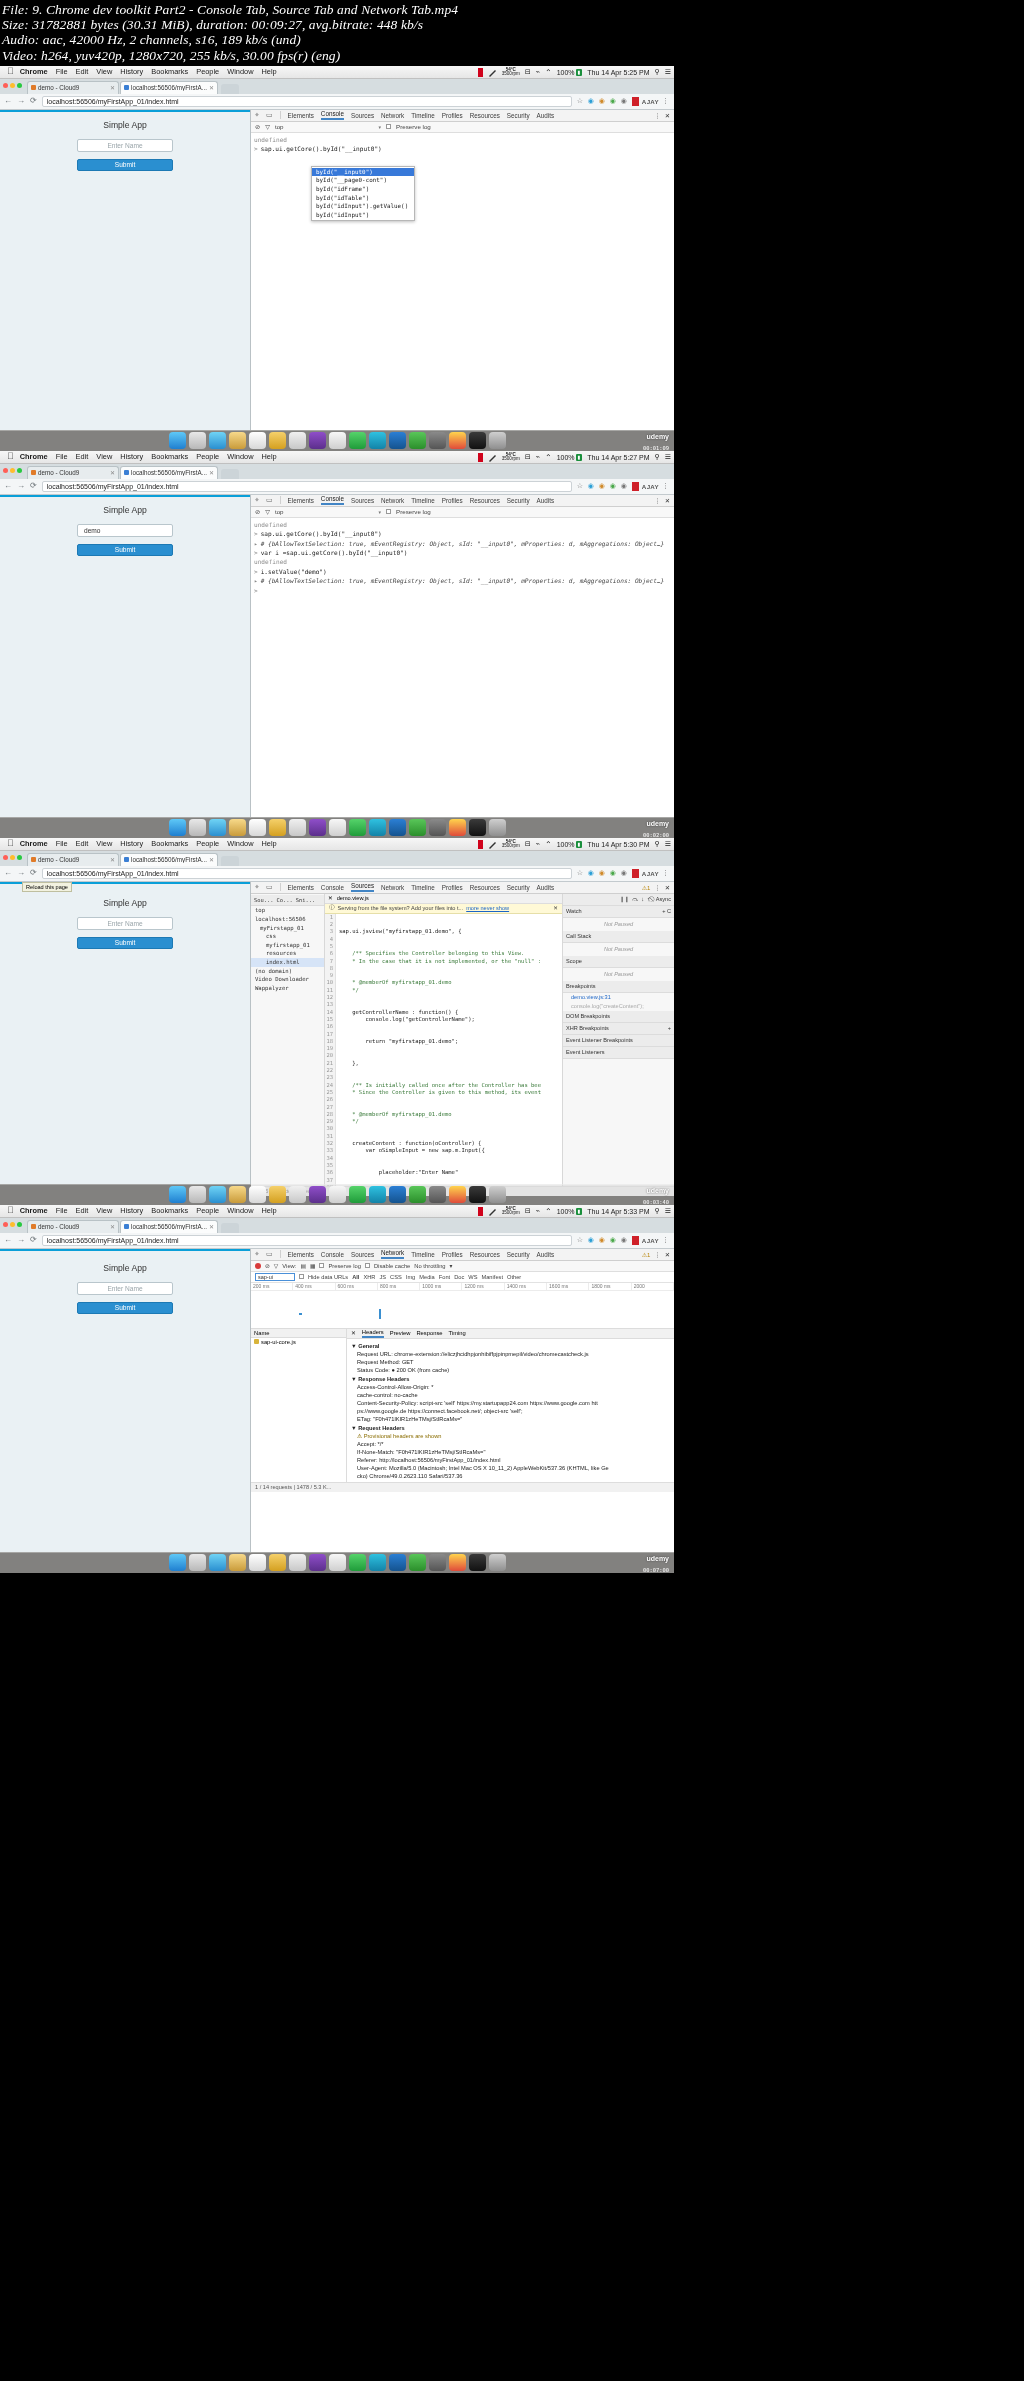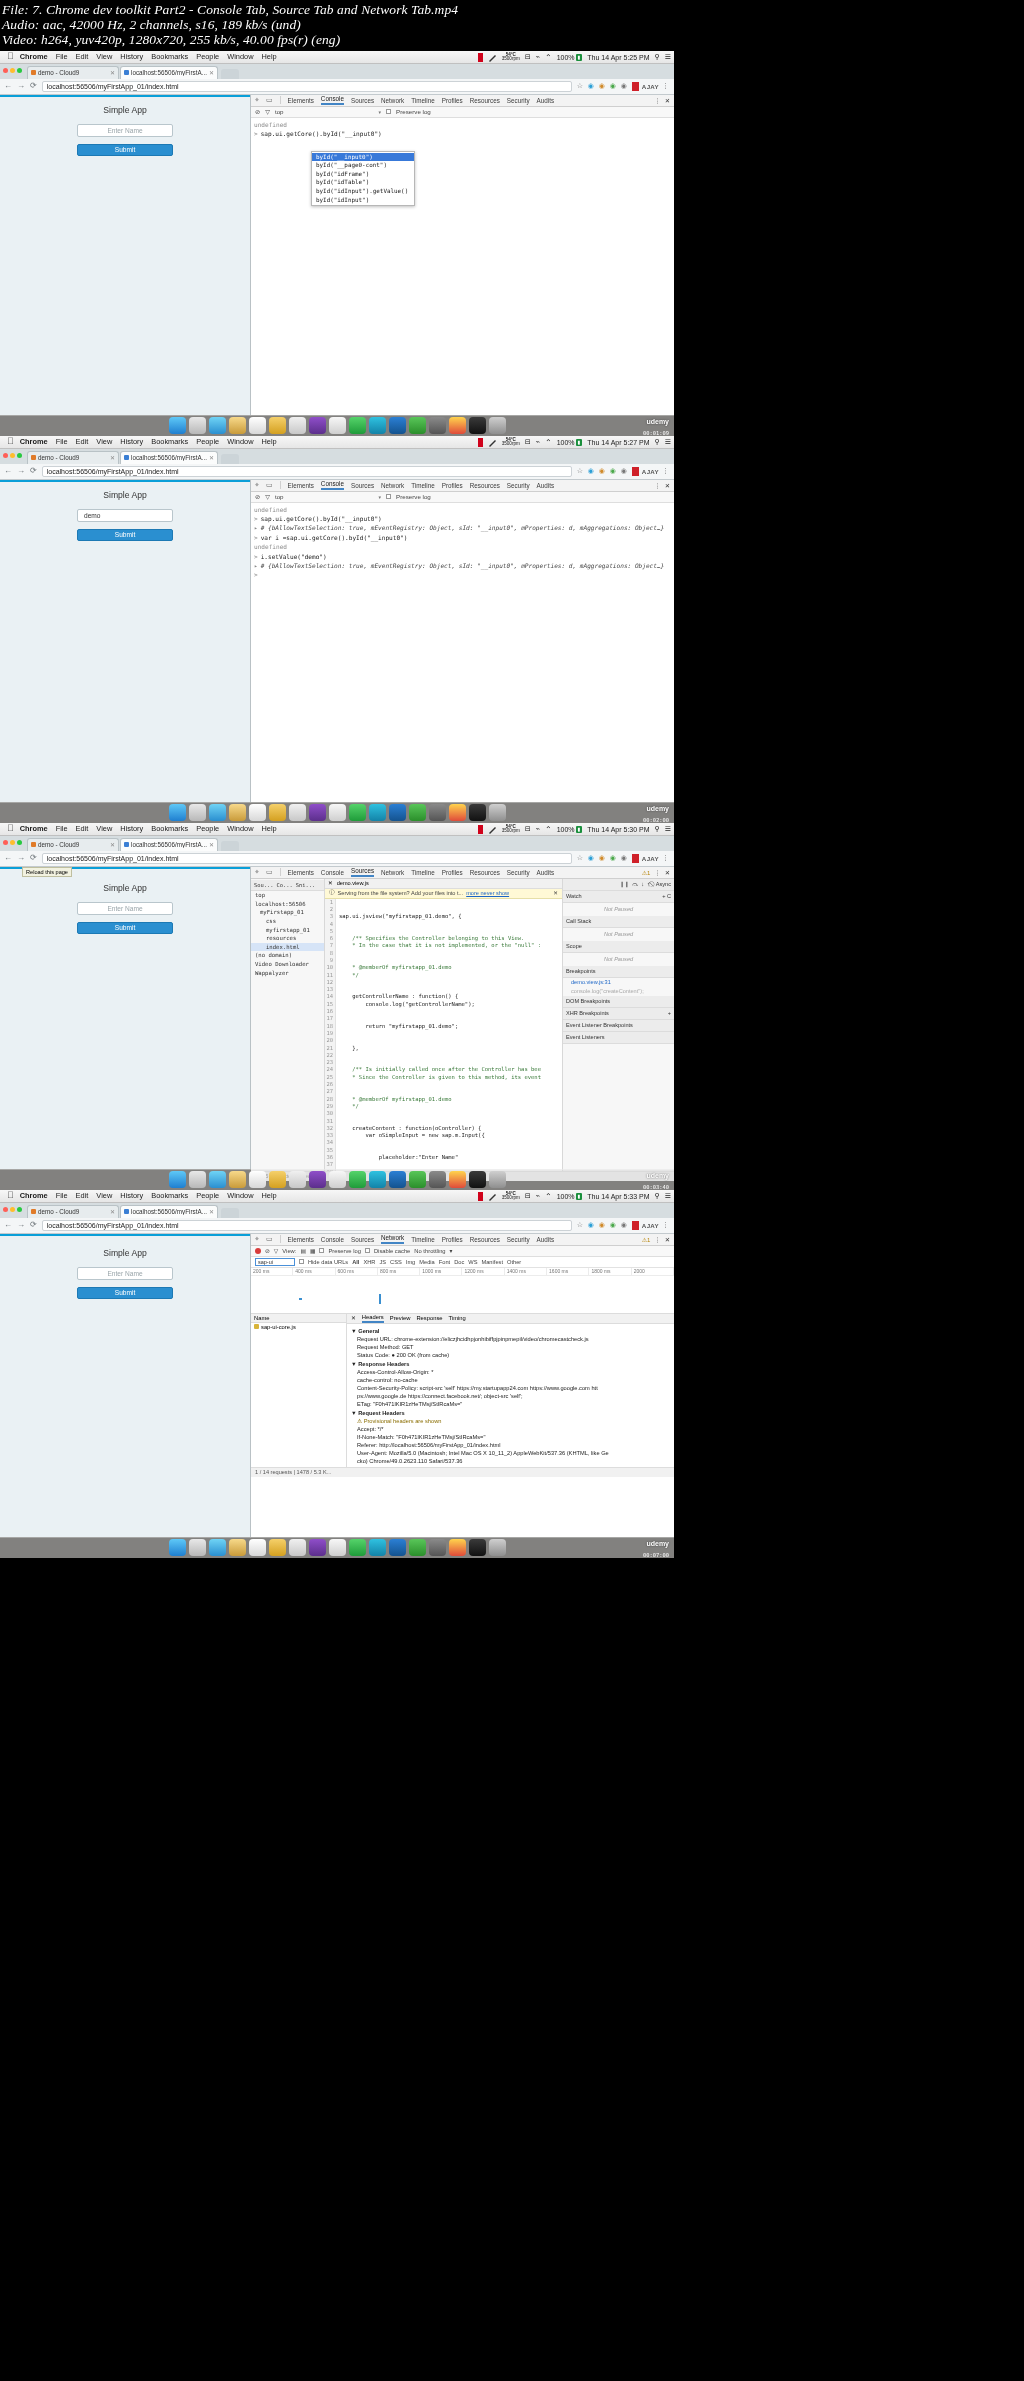--- a/index.html
+++ b/index.html
@@ -214,23 +214,24 @@
   .udemy{ position:absolute; right:5px; top:2px; color:#fff; font-size:7px;
     font-weight:bold; text-shadow:0 0 2px rgba(0,0,0,.6);}
   .tcode{ position:absolute; right:5px; bottom:0px; color:#fff; font-size:5.4px;
     font-family:"DejaVu Sans Mono", monospace;}
   .deskwrap{ background:#1c1a14; }
 </style>
 </head>
 <body>
 
 <div class="fileinfo">
-  <div>File: 7. Chrome dev toolkit Part2 - Console Tab, Source Tab and Network Tab.mp4</div>
+  <div>File: 9. Chrome dev toolkit Part2 - Console Tab, Source Tab and Network Tab.mp4</div>
+  <div>Size: 31782881 bytes (30.31 MiB), duration: 00:09:27, avg.bitrate: 448 kb/s</div>
   <div>Audio: aac, 42000 Hz, 2 channels, s16, 189 kb/s (und)</div>
-  <div>Video: h264, yuv420p, 1280x720, 255 kb/s, 40.00 fps(r) (eng)</div>
+  <div>Video: h264, yuv420p, 1280x720, 255 kb/s, 30.00 fps(r) (eng)</div>
 </div>
 
 <div class="panel">
 
   <div class="macbar">
     <span class="apple"></span>
     <span class="mi bold">Chrome</span>
     <span class="mi">File</span>
     <span class="mi">Edit</span>
     <span class="mi">View</span>

